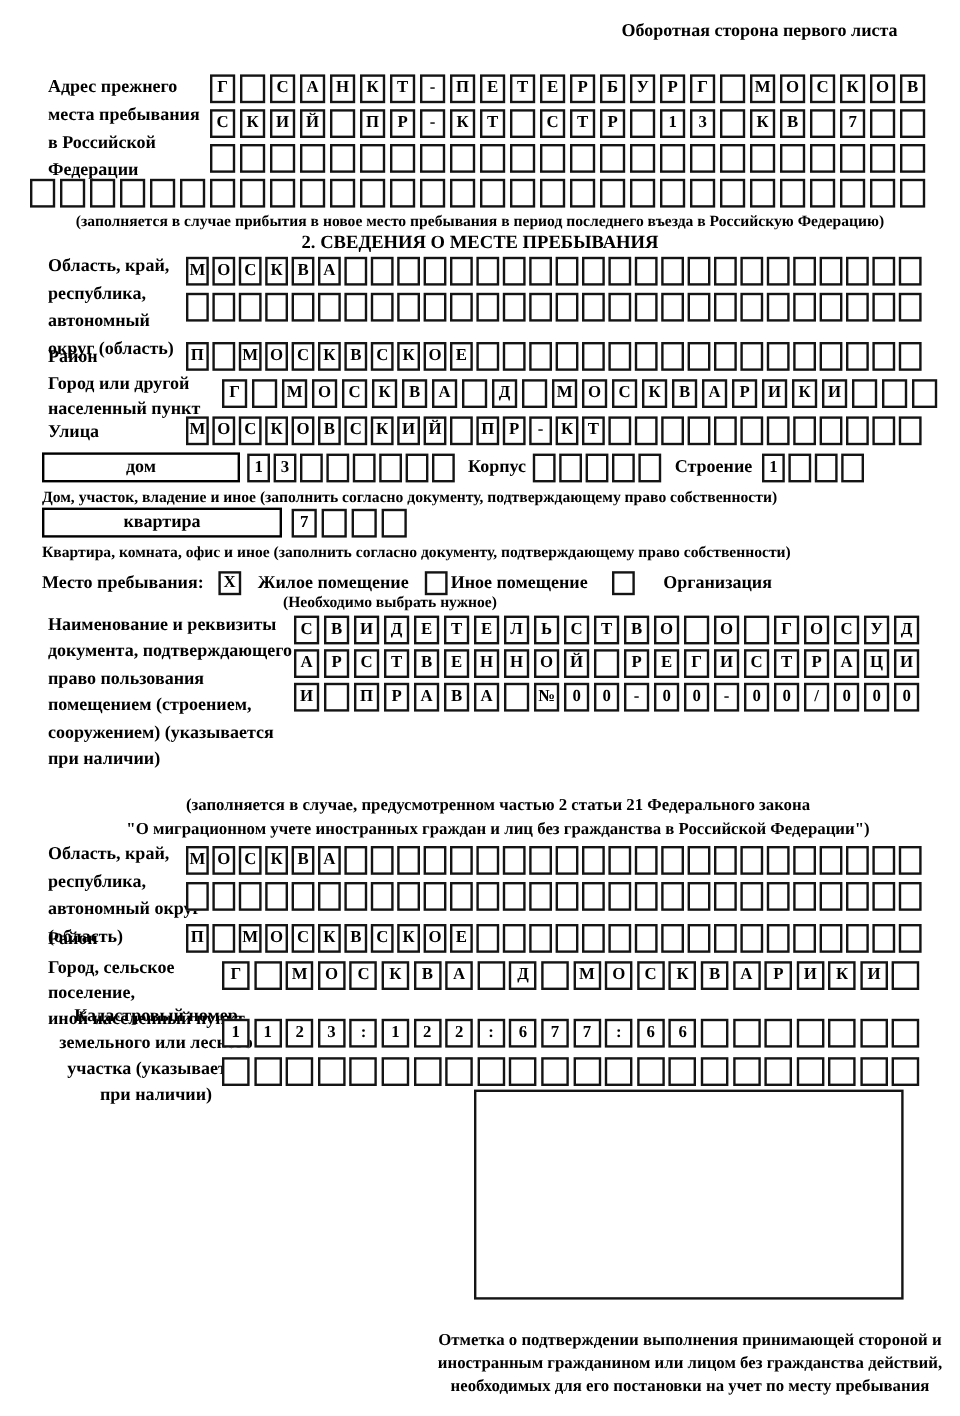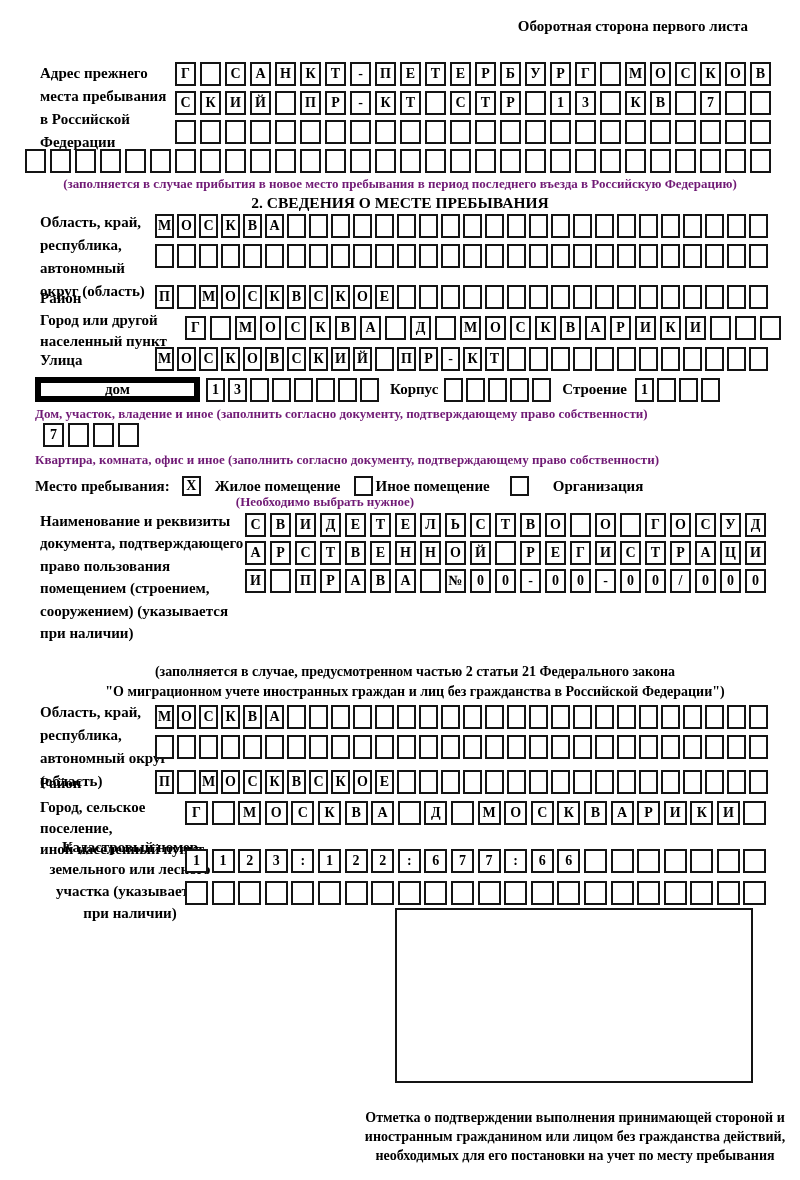--- a/index.html
+++ b/index.html
@@ -1,29 +1,29 @@
 <!DOCTYPE html>
 <html><head>
 <meta charset="utf-8">
 <style>
   html,body{margin:0;padding:0;background:#fff;}
   .page{position:relative;width:800px;height:1180px;background:#ffffff;color:#000;
         font-family:"Liberation Serif","DejaVu Serif",serif;overflow:hidden;}
   .abs{position:absolute;font-weight:bold;}
   .lbl{font-size:15px;line-height:23px;white-space:pre-line;color:#000;}
   .lbl-sm{font-size:15px;line-height:21px;white-space:pre-line;}
-  .caption{font-size:13px;color:#701a75;}
+  .caption{font-size:13px;color:#000000;}
   .title{font-size:15.5px;font-weight:bold;text-align:center;width:800px;left:0;}
   .boxrow{display:flex;align-items:flex-start;}
   .cell{box-sizing:border-box;height:24px;border:2px solid #141414;background:#fff;
         display:flex;align-items:center;justify-content:center;font-size:14px;line-height:1;}
   .bx-a{gap:4px;}  .bx-a .cell{width:21px;}
   .bx-b{gap:3px;}  .bx-b .cell{width:19px;}
   .bx-c{gap:3.6px;}.bx-c .cell{width:23px;}
-  .widebox{box-sizing:border-box;border:6px solid #000000;height:25px;display:flex;
+  .widebox{box-sizing:border-box;border:2px solid #000000;height:25px;display:flex;
            align-items:center;justify-content:center;font-size:15px;background:#fff;}
   .cb{box-sizing:border-box;width:19px;height:20px;border:2px solid #141414;display:flex;
       align-items:center;justify-content:center;font-size:14px;background:#fff;}
   .inline-row{display:flex;align-items:center;}
   .opt-label{font-size:15px;}
   .stampbox{box-sizing:border-box;border:2px solid #141414;background:#fff;}
   .center{text-align:center;}
 </style>
 </head>
 <body>
@@ -334,20 +334,23 @@
     <div class="boxrow bx-b" style="margin-left:8px;">
         <span class="cell">1</span>
         <span class="cell"></span>
         <span class="cell"></span>
         <span class="cell"></span>
       </div>
   </div>
   <div class="abs caption" style="left:35px;top:406px;text-align:right;">Дом, участок, владение и иное (заполнить согласно документу, подтверждающему право собственности)</div>
 
   <div class="abs inline-row" style="left:35px;top:423px;">
+    <div class="widebox" style="width:200px;">
+      <span>квартира</span>
+    </div>
     <div class="boxrow bx-a" style="margin-left:8px;">
         <span class="cell">7</span>
         <span class="cell"></span>
         <span class="cell"></span>
         <span class="cell"></span>
       </div>
   </div>
   <div class="abs caption" style="left:35px;top:452px;">Квартира, комната, офис и иное (заполнить согласно документу, подтверждающему право собственности)</div>
 
   <div class="abs inline-row" style="left:35px;top:476px;">

